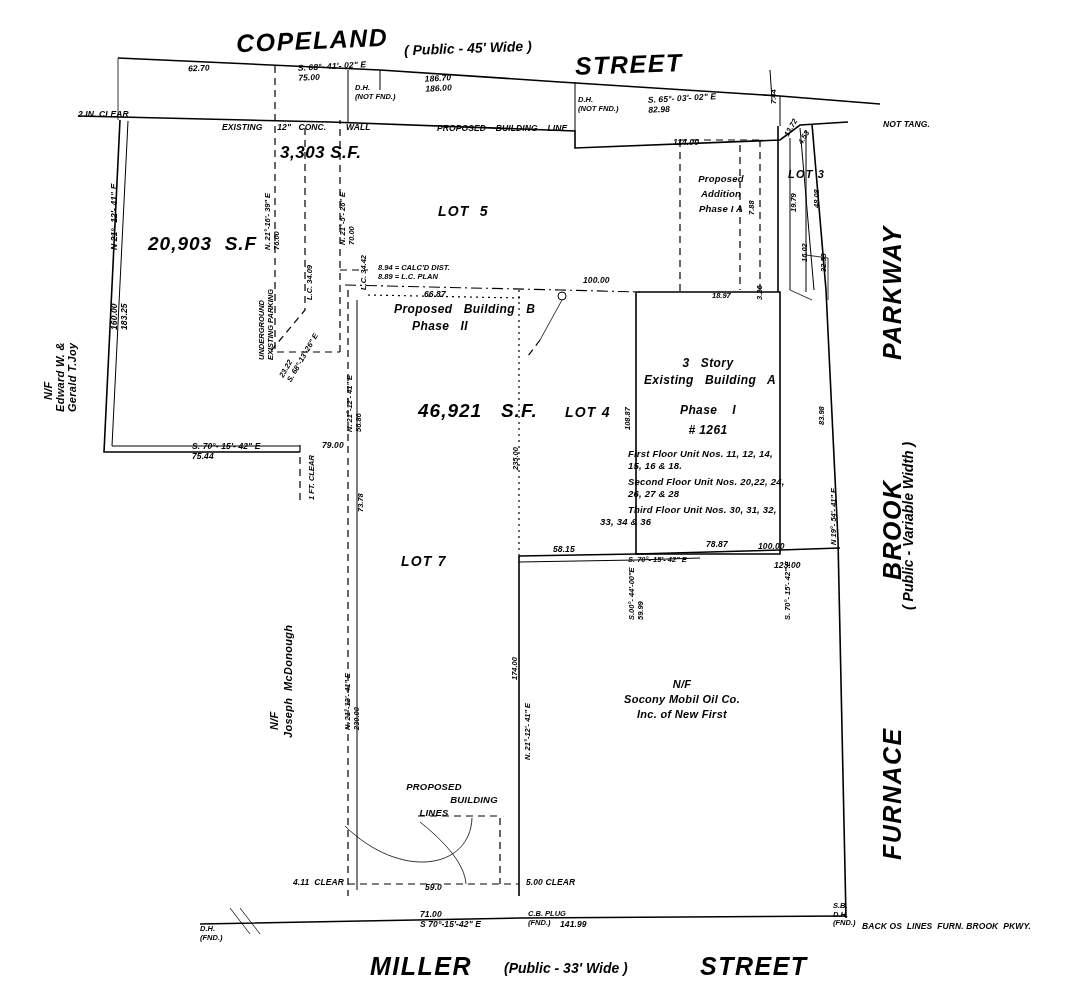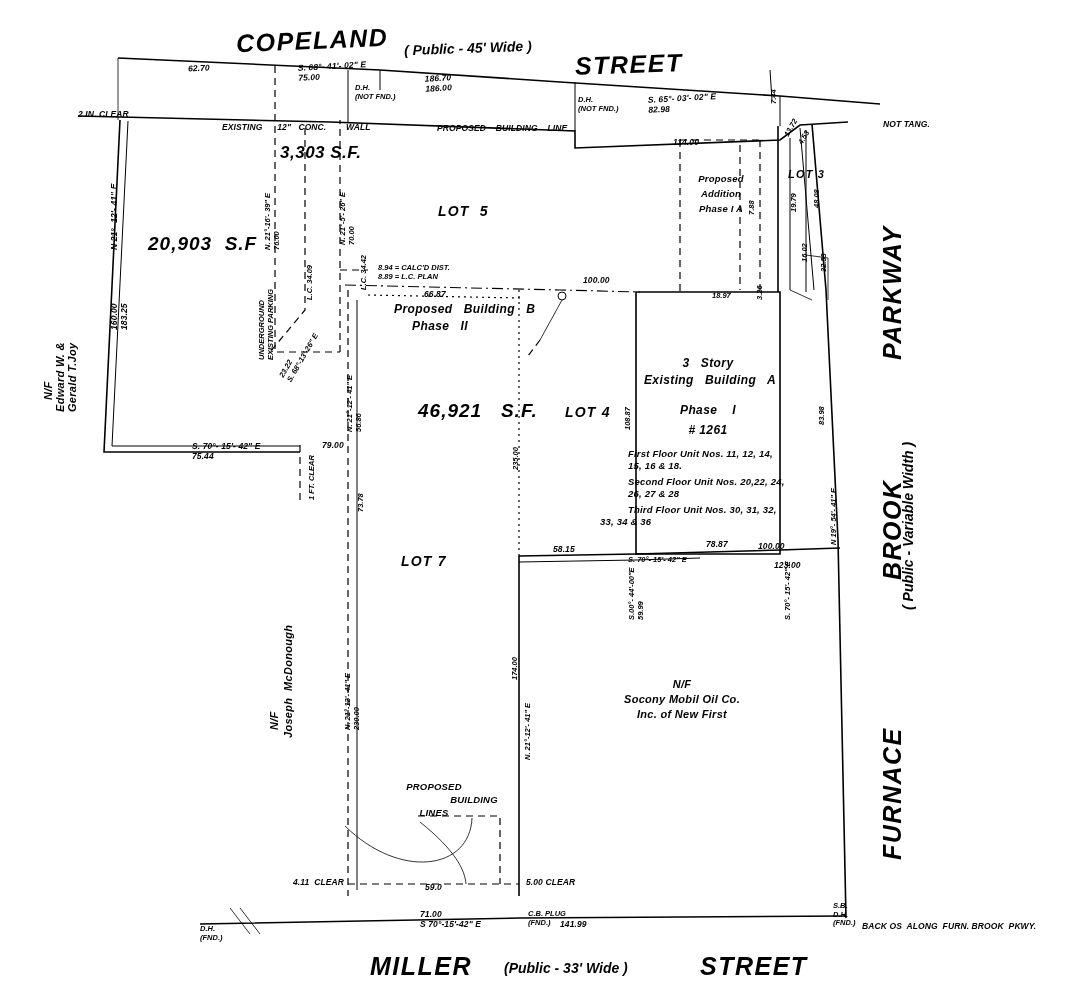--- a/index.html
+++ b/index.html
@@ -190,21 +190,21 @@
 <div class="lbl dim" style="left:851px;top:120px;margin-left:32px;">NOT TANG.</div>
 <div class="lbl dim2" style="left:355px;top:84px;">D.H.
 (NOT FND.)</div>
 <div class="lbl dim2" style="left:578px;top:96px;">D.H.
 (NOT FND.)</div>
 <div class="lbl dim2" style="left:200px;top:925px;">D.H.
 (FND.)</div>
 <div class="lbl dim2" style="left:833px;top:902px;">S.B.
 D.H.
 (FND.)</div>
-<div class="lbl dim" style="left:862px;top:922px;">BACK OS  ALONG  FURN. BROOK  PKWY.</div>
+<div class="lbl dim" style="left:862px;top:922px;">BACK OS  LINES  FURN. BROOK  PKWY.</div>
 <div class="lbl dim2" style="left:528px;top:910px;">C.B. PLUG
 (FND.)</div>
 <div class="lbl dim" style="left:293px;top:878px;">4.11  CLEAR</div>
 <div class="lbl dim" style="left:526px;top:878px;">5.00 CLEAR</div>
 <div class="lbl dim2 rot90" style="left:308px;top:500px;transform:rotate(-90deg);transform-origin:0 0;">1 FT. CLEAR</div>
 <div class="lbl dim2 rot90" style="left:306px;top:300px;transform:rotate(-90deg);transform-origin:0 0;">L.C. 34.09</div>
 <div class="lbl dim2 rot90" style="left:360px;top:290px;transform:rotate(-90deg);transform-origin:0 0;">L.C. 34.42</div>
 <div class="lbl dim2" style="left:378px;top:264px;">8.94 = CALC'D DIST.
 8.89 = L.C. PLAN</div>
 <div class="lbl dim" style="left:424px;top:290px;">66.87</div>

